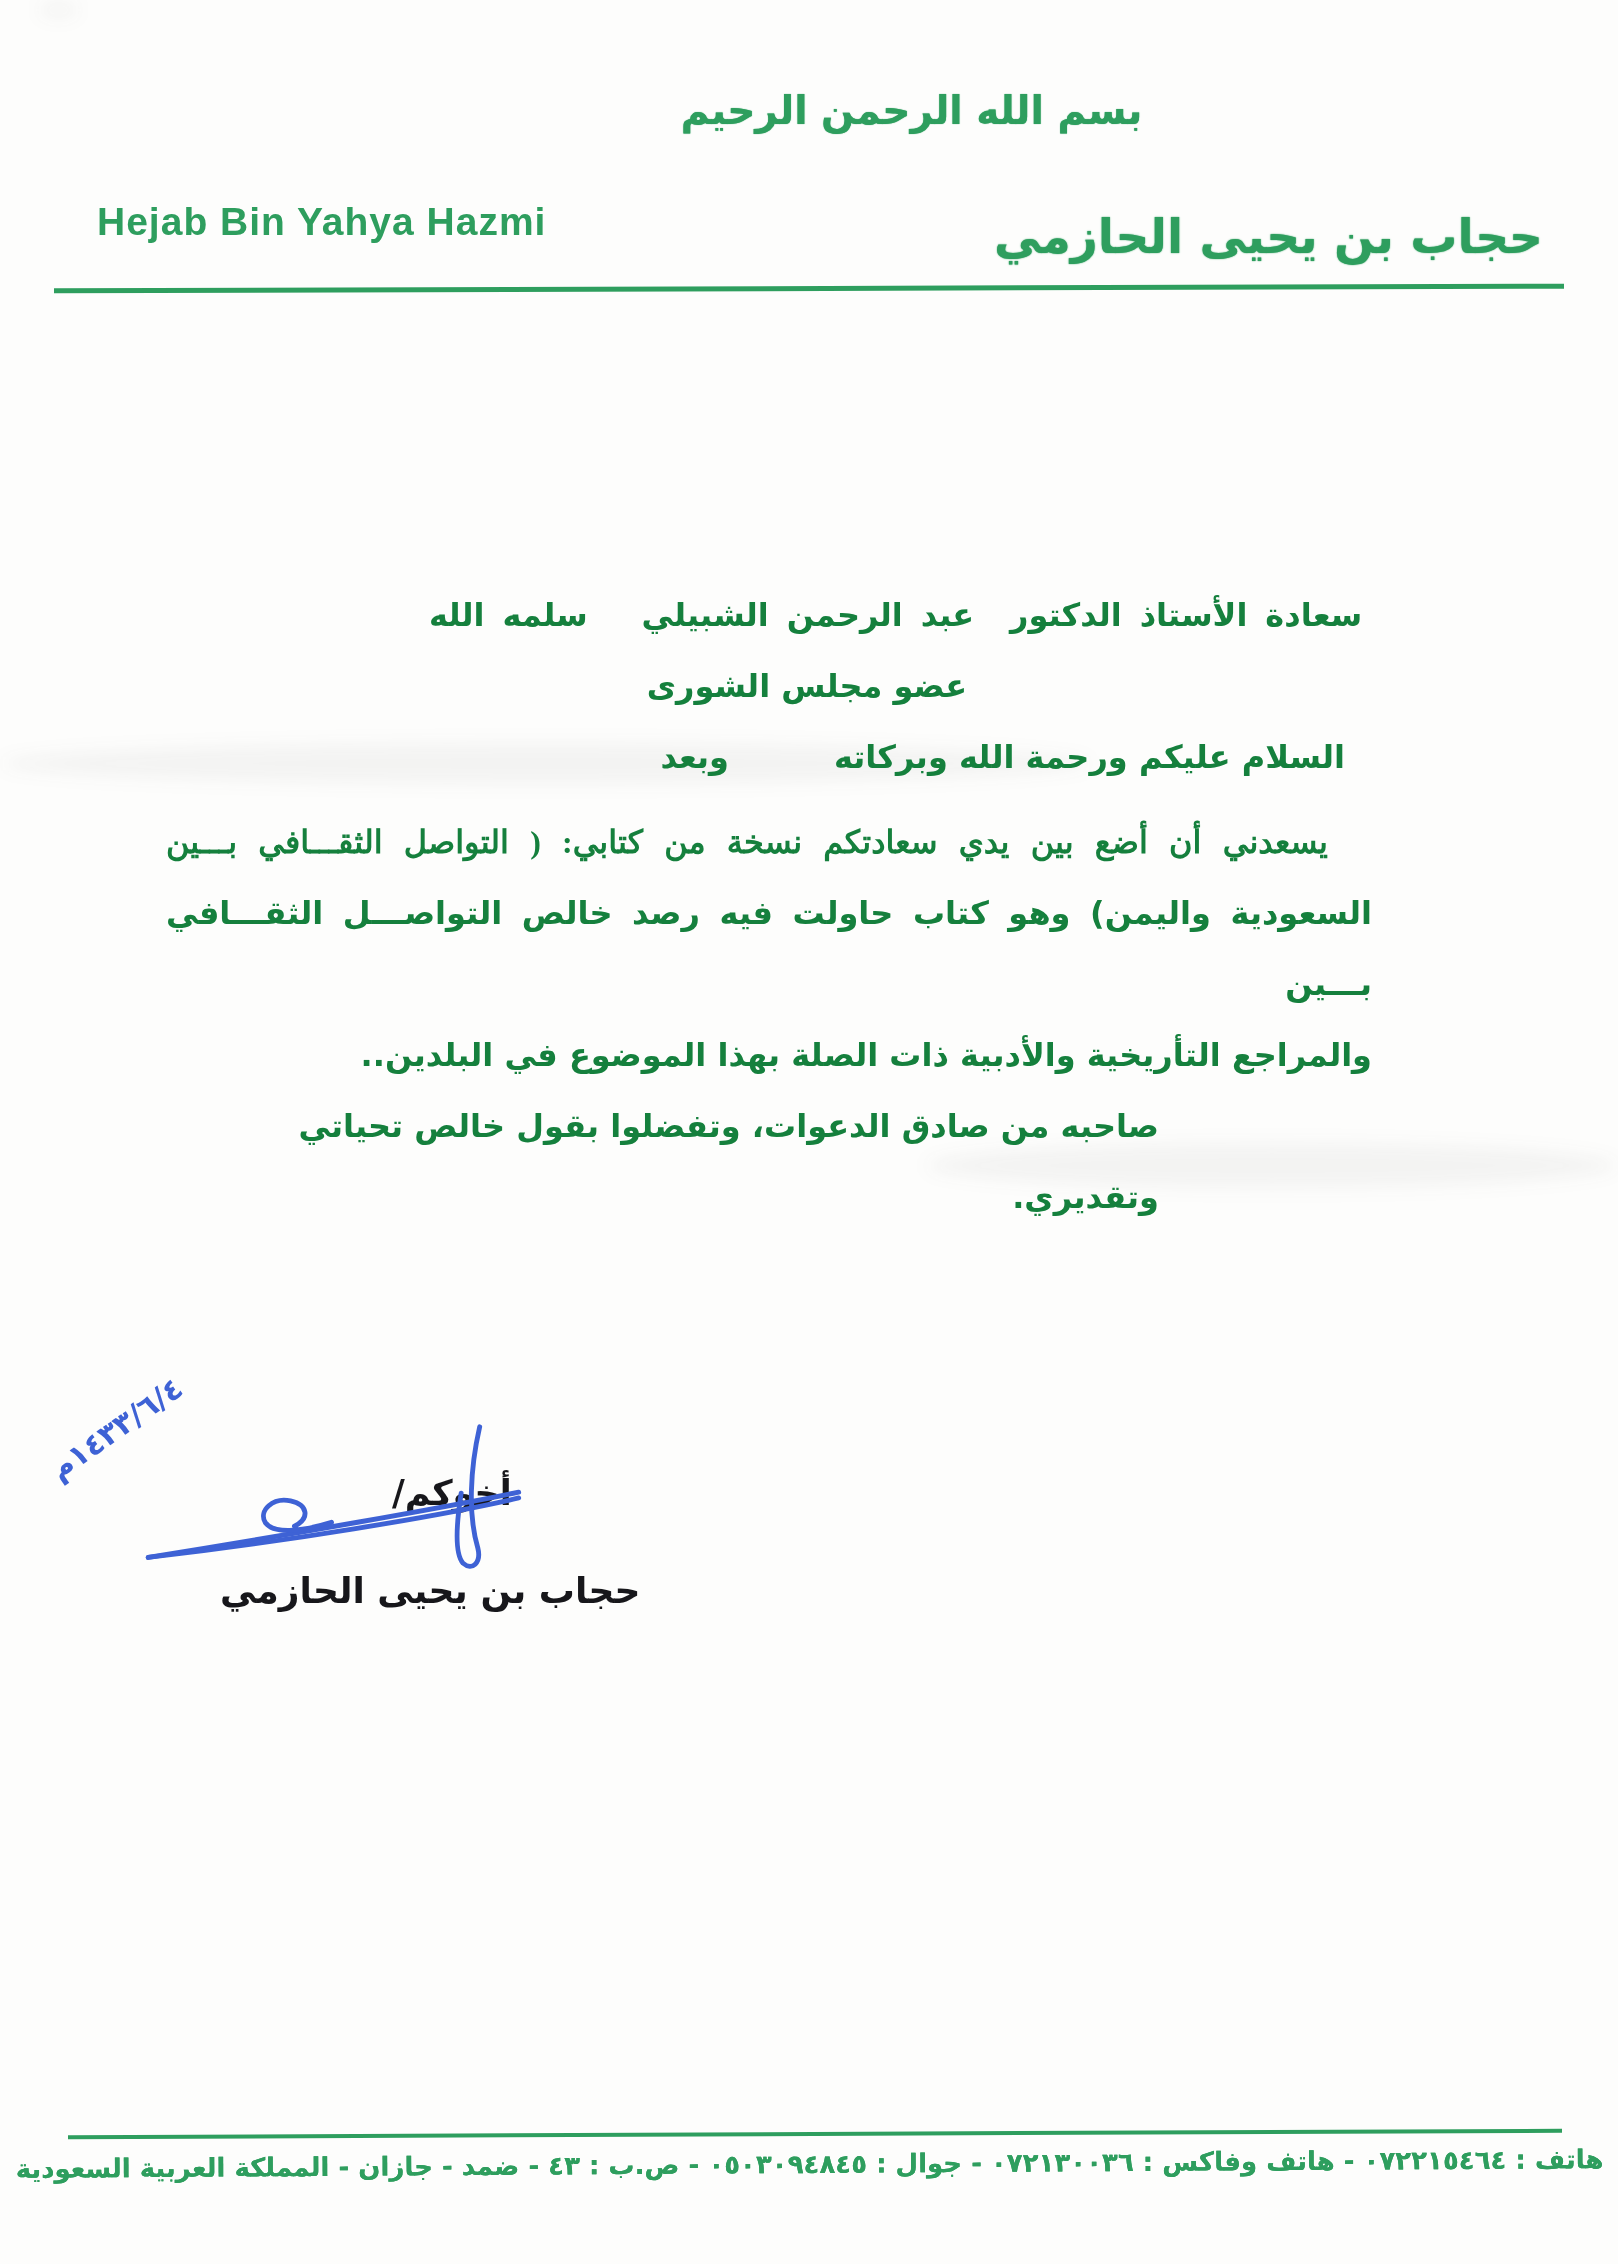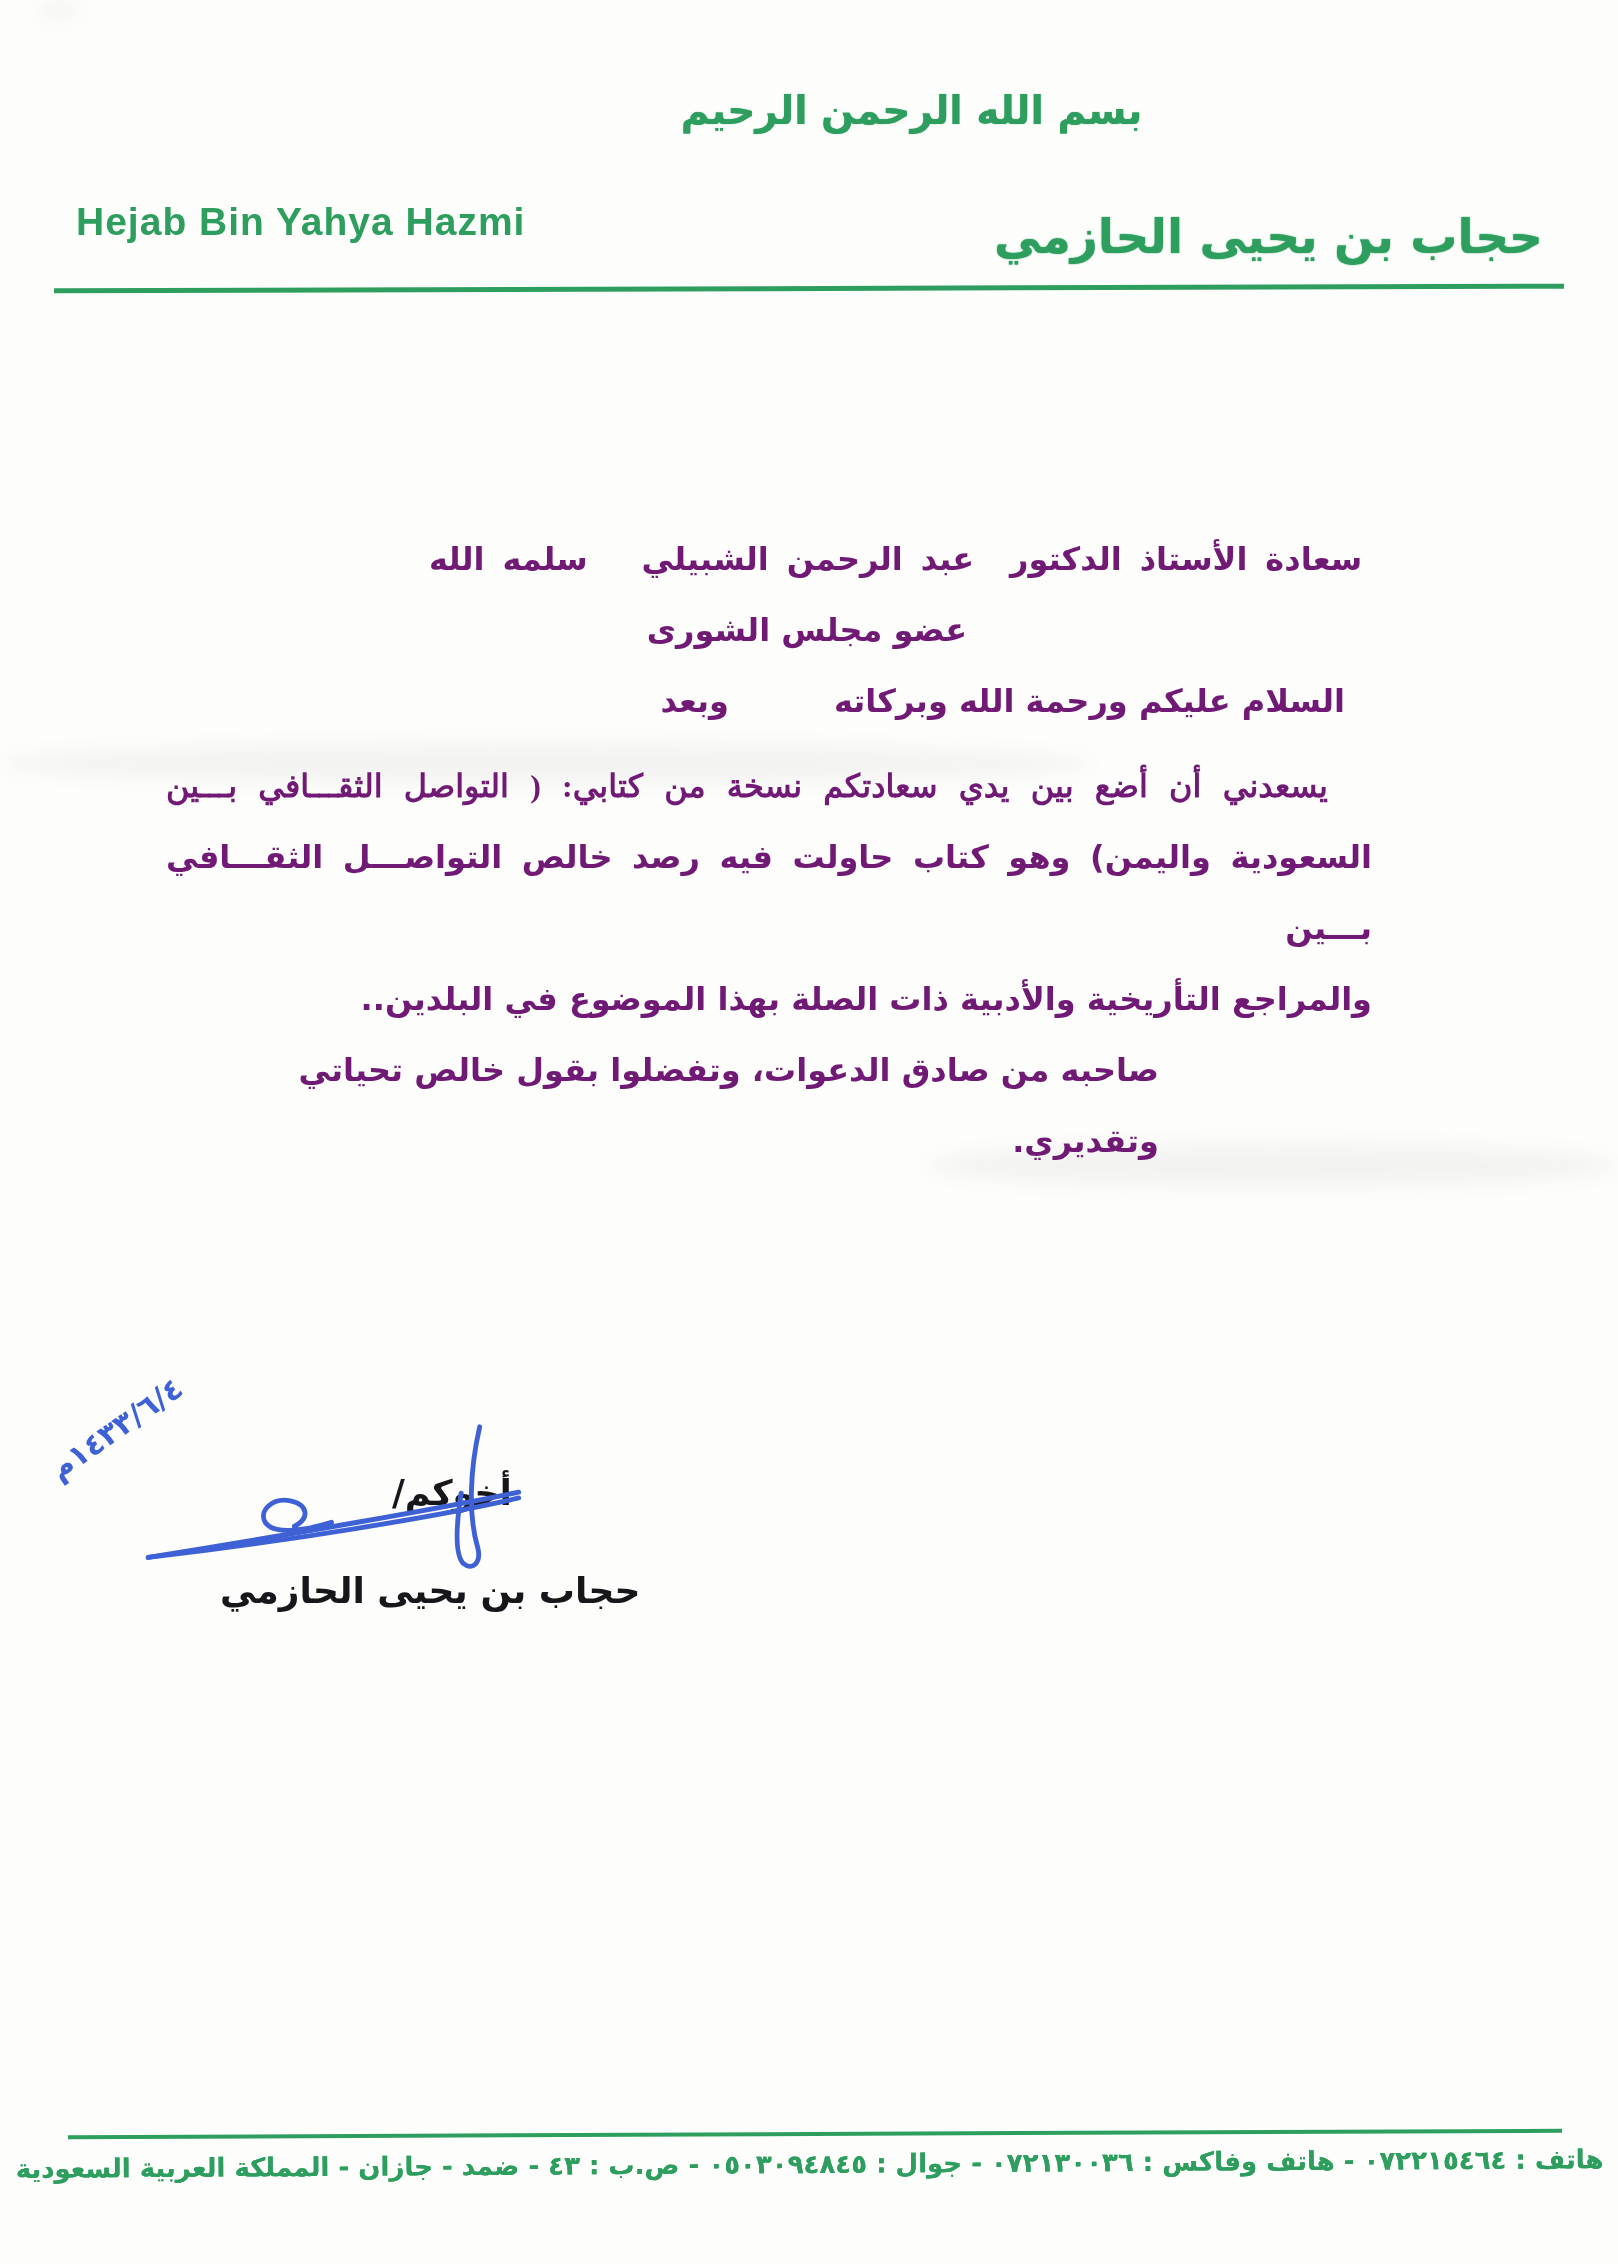--- a/index.html
+++ b/index.html
@@ -9,37 +9,37 @@
   }
   .smudge{position:absolute;background:rgba(60,60,65,.05);border-radius:50%;filter:blur(8.8px);}
   
   .bismillah{
     position:absolute;top:88px;left:0;width:1619px;text-align:center;
     transform:translateX(102px);
     color:#2e9e5e;font-size:39px;font-weight:bold;direction:rtl;
     text-shadow:0 0 1px #2e9e5e;
   }
   .letterhead-en{
-    position:absolute;left:76px;top:200px;
+    position:absolute;left:97px;top:200px;
     font-family:"Liberation Sans",sans-serif;font-weight:bold;
     font-size:39px;color:#2e9e5e;letter-spacing:1px;
   }
   .letterhead-ar{
     position:absolute;right:76px;top:209px;direction:rtl;
     font-size:47px;font-weight:bold;color:#2e9e5e;
     text-shadow:0 0 1.5px #2e9e5e;
   }
   .header-rule{
     position:absolute;left:54px;top:286px;width:1510px;height:4.9px;
     background:#2e9e5e;transform:rotate(-0.18deg);
   }
   
   .body-block{
-    position:absolute;left:166px;top:524px;width:1206px;direction:rtl;
-    color:#701a75;font-size:32px;font-weight:bold;
+    position:absolute;left:166px;top:580px;width:1206px;direction:rtl;
+    color:#15803d;font-size:32px;font-weight:bold;
   }
   .l{line-height:71px;text-align:right;}
   .l.justify{text-align:justify;text-align-last:justify;}
   .l.pre{white-space:pre-wrap;}
   .recipient{padding-right:9.8px;word-spacing:6.8px;}
   .recipient-title{padding-right:405px;text-align:right;}
   .greet{padding-right:27px;text-align:right;}
   .gap{display:inline-block;width:105px;}
   .indent-lg{padding-right:44px;font-family:Liberation Serif, serif;}
   .indent-md{padding-right:39px;}

